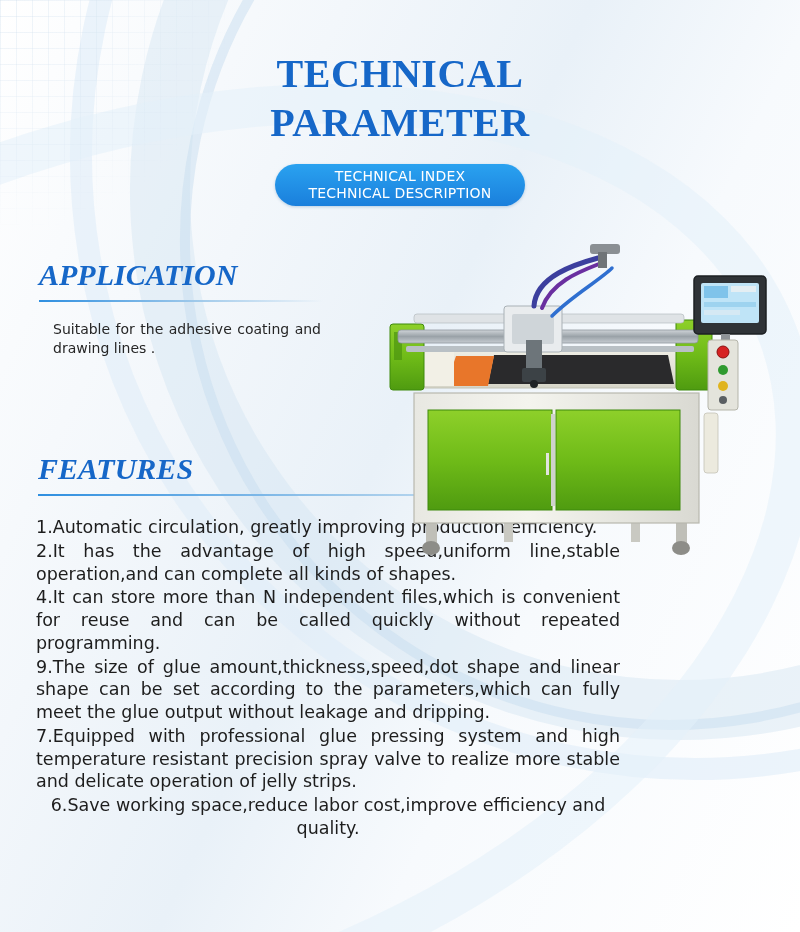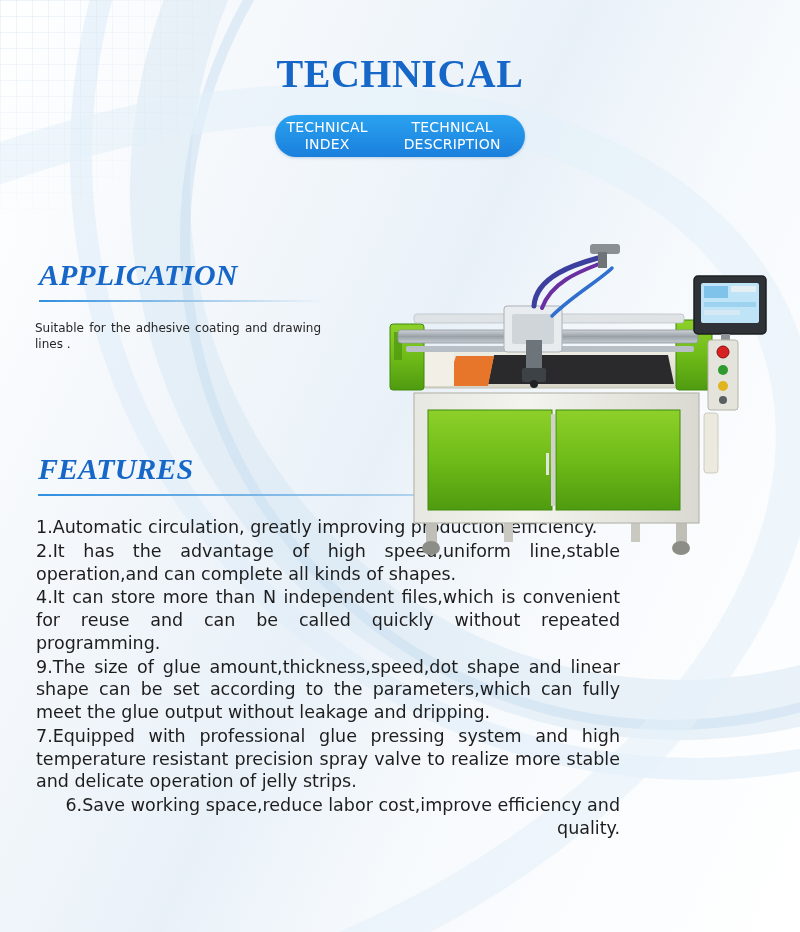--- a/index.html
+++ b/index.html
@@ -93,20 +93,21 @@
   .main-title .line2 { display: block; }
 
   .ribbon {
     margin: 16px auto 0;
     width: 250px;
     height: 42px;
     background: linear-gradient(180deg, #2aa2f0 0%, #1a7fdc 100%);
     border-radius: 21px;
     color: #ffffff;
     display: flex;
+    flex-direction: column;
     align-items: center;
     justify-content: center;
     font-size: 14px;
     line-height: 1.18;
     letter-spacing: 0.2px;
     box-shadow: 0 1px 3px rgba(20,90,160,0.25);
   }
 
   
   .section-heading {
@@ -124,22 +125,22 @@
     background: linear-gradient(90deg, #2f8fe0 0%, #9fc9ea 55%, rgba(200,225,244,0) 100%);
   }
 
   #application-section {
     position: absolute;
     left: 1px;
     top: 258px;
     width: 360px;
   }
   .app-text {
-    padding: 18px 40px 0 34px;
-    font-size: 12px;
+    padding: 18px 40px 0 52px;
+    font-size: 14px;
     line-height: 1.35;
     color: #262626;
     text-align: justify;
   }
 
   #features-section {
     position: absolute;
     left: 0;
     top: 452px;
     width: 654px;
@@ -149,21 +150,21 @@
     font-size: 17.5px;
     line-height: 1.30;
     color: #1d1d1d;
     text-align: justify;
   }
   .features-list p {
     margin: 0 0 1px 0;
     text-align: justify;
     text-justify: inter-word;
   }
-  .features-list p:last-child { text-align: right; }
+  .features-list p:last-child { text-align: center; }
 
   
   #product-photo {
     position: absolute;
     right: 24px;
     top: 228px;
     width: 400px;
     height: 340px;
     z-index: 4;
   }
@@ -176,20 +177,21 @@
 <div class="bg-swoosh swoosh-1"></div>
 <div class="bg-swoosh swoosh-3"></div>
 <div class="bg-swoosh swoosh-4"></div>
 <div class="grid-fade"></div>
 
 <div class="content">
 
   <div class="title-block">
     <h1 class="main-title">
       <span>TECHNICAL</span>
+      <span class="line2">PARAMETER</span>
     </h1>
     <div class="ribbon">
       <span>TECHNICAL INDEX</span>
       <span>TECHNICAL DESCRIPTION</span>
     </div>
   </div>
 
   <div id="product-photo">
     <svg viewBox="0 0 400 340" width="400" height="340">
       <defs>

